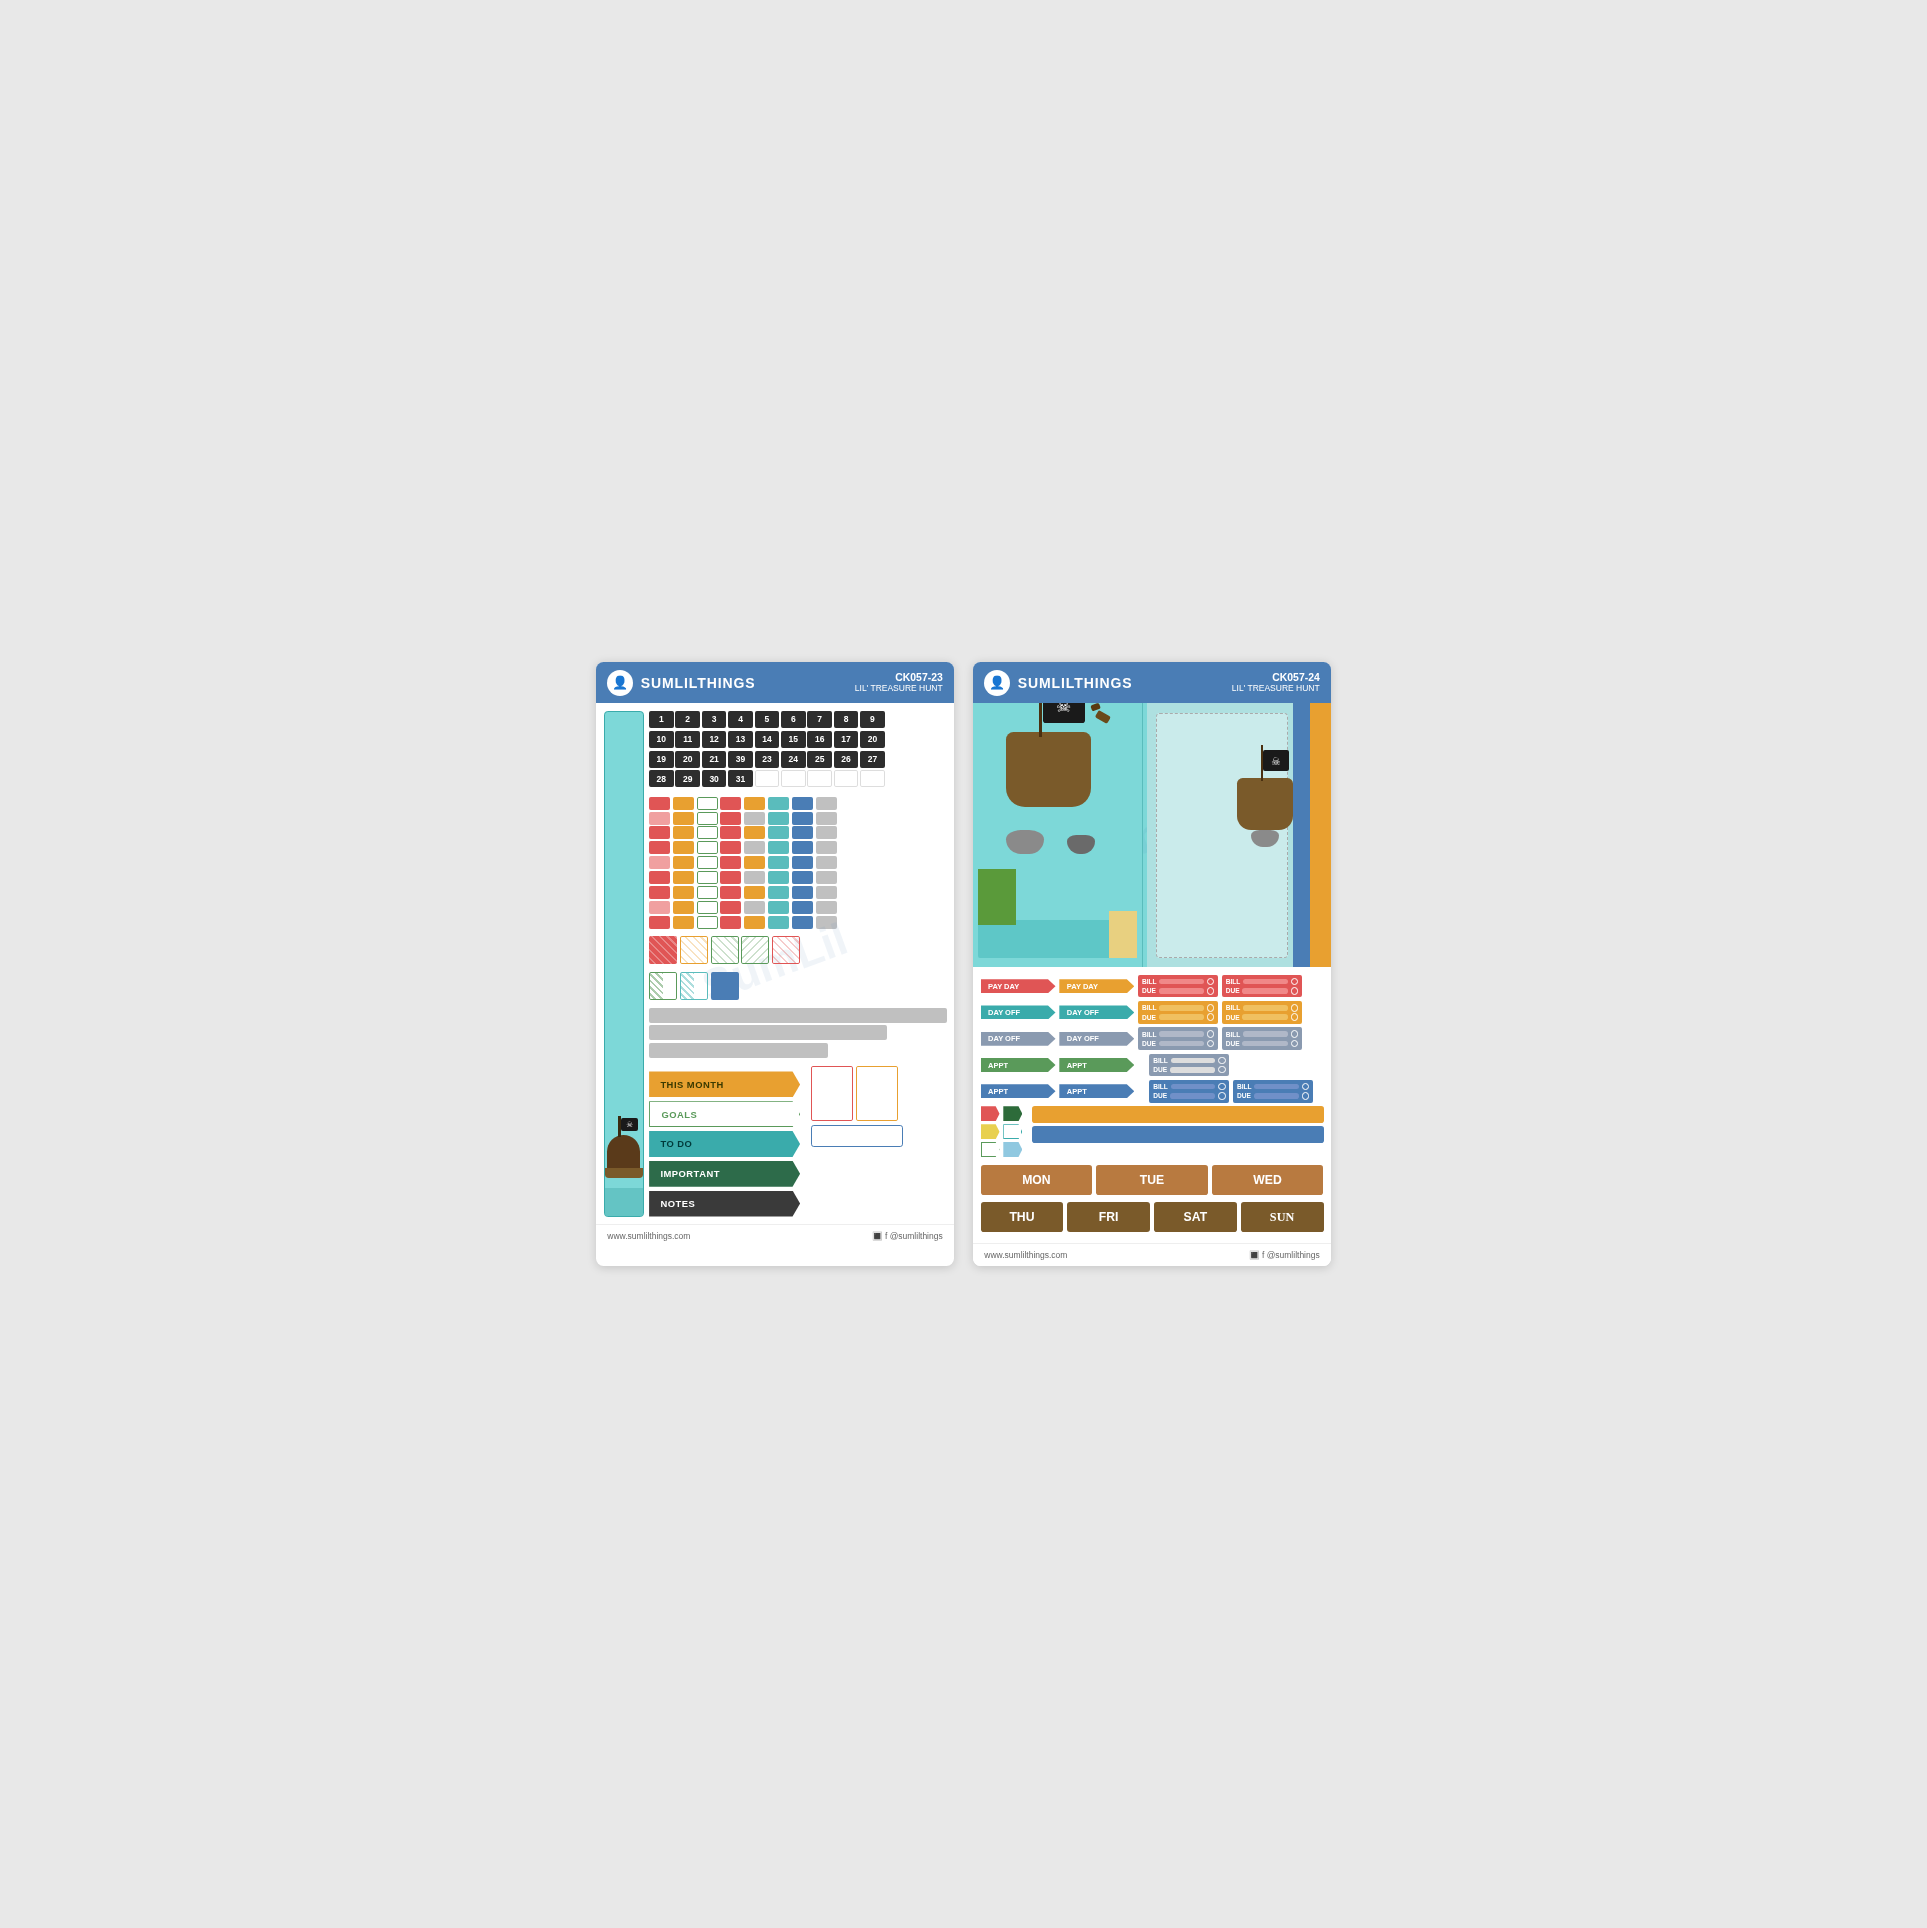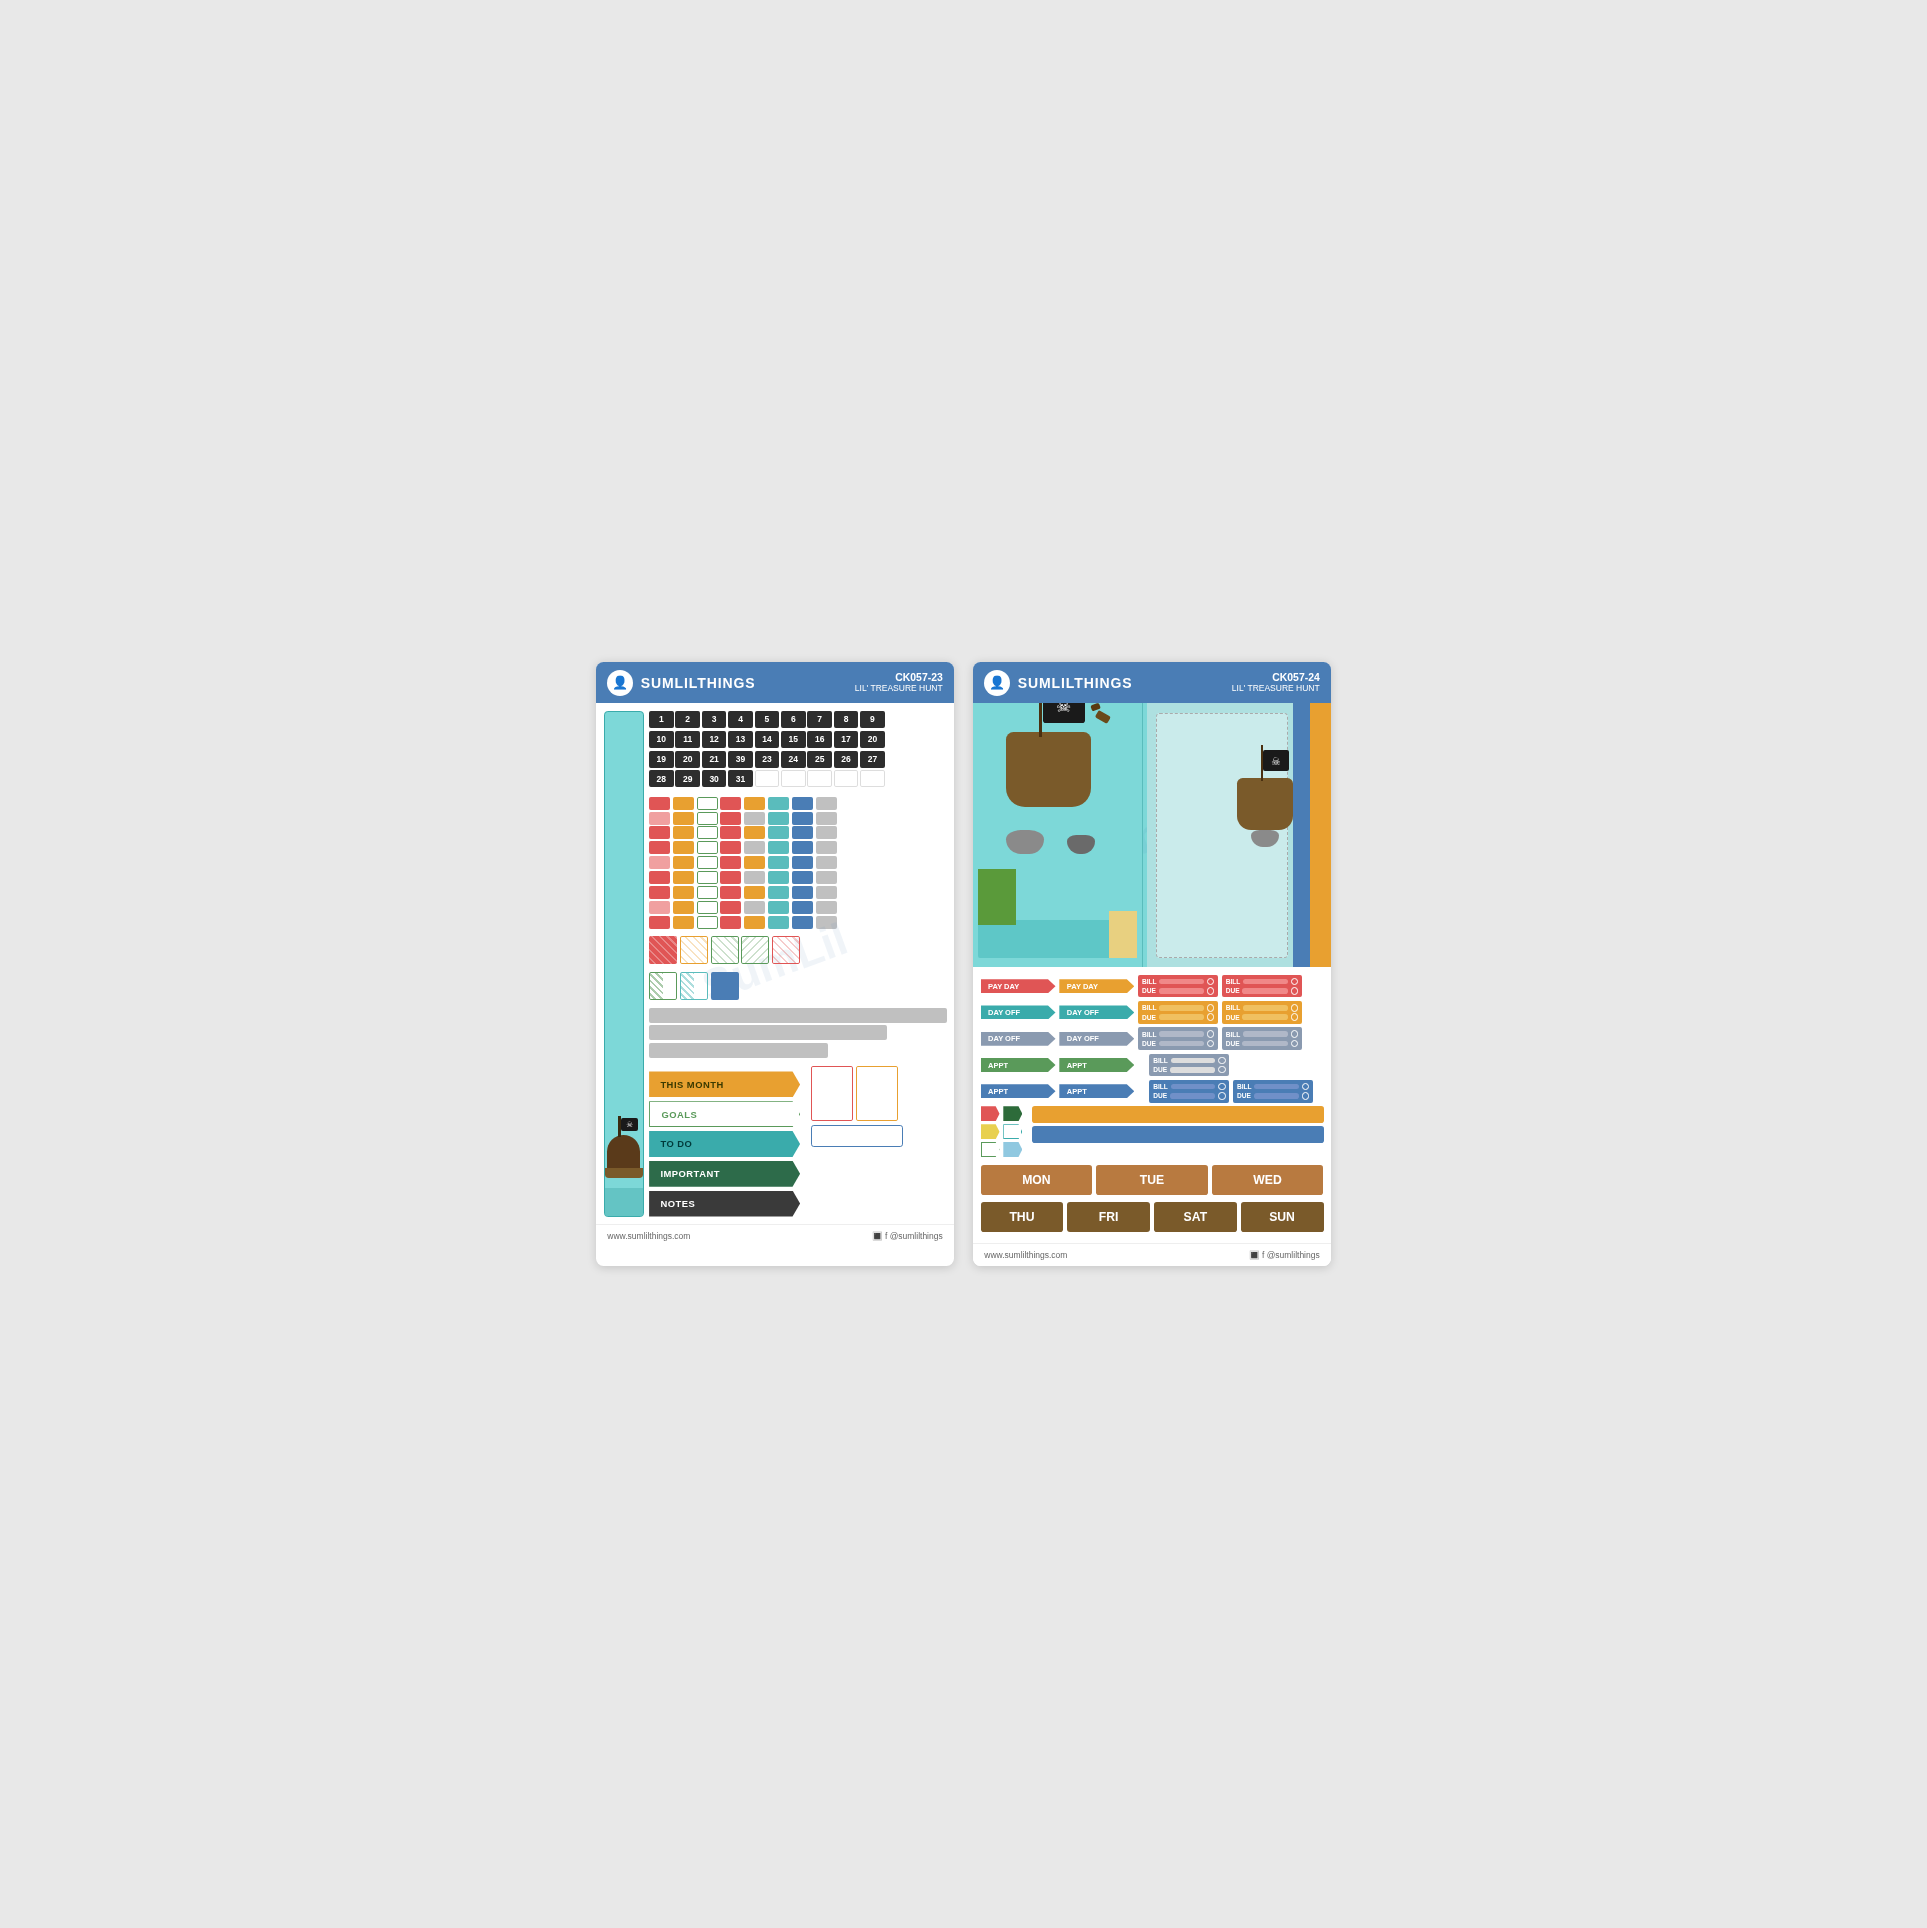--- a/index.html
+++ b/index.html
@@ -828,21 +828,21 @@
       <div style="display:flex;gap:3.8px;padding:1.9px 0 3.8px;">
         <div style="flex:1;height:30px;background:#7a5a2a;border-radius:2.8px;display:flex;align-items:center;justify-content:center;color:white;font-weight:900;font-size:12.2px;">
           <span>THU</span>
         </div>
         <div style="flex:1;height:30px;background:#7a5a2a;border-radius:3px;display:flex;align-items:center;justify-content:center;color:white;font-weight:900;font-size:12.2px;">
           <span>FRI</span>
         </div>
         <div style="flex:1;height:30px;background:#7a5a2a;border-radius:2.8px;display:flex;align-items:center;justify-content:center;color:white;font-weight:900;font-size:12.2px;">
           <span>SAT</span>
         </div>
-        <div style="flex:1;height:30px;background:#7a5a2a;border-radius:2.8px;display:flex;align-items:center;justify-content:center;color:white;font-weight:900;font-size:12.2px;">
+        <div style="flex:1;height:30px;background:#7a5a2a;border-radius:2.8px;display:flex;align-items:center;justify-content:center;color:white;font-weight:900;font-size:12.2px;font-family:Liberation Serif, serif;">
           <span>SUN</span>
         </div>
       </div>
 
     </div>
 
     <div class="card-footer">
       <span class="footer-website">www.sumlilthings.com</span>
       <span class="footer-social">🔳 f @sumlilthings</span>
     </div>

